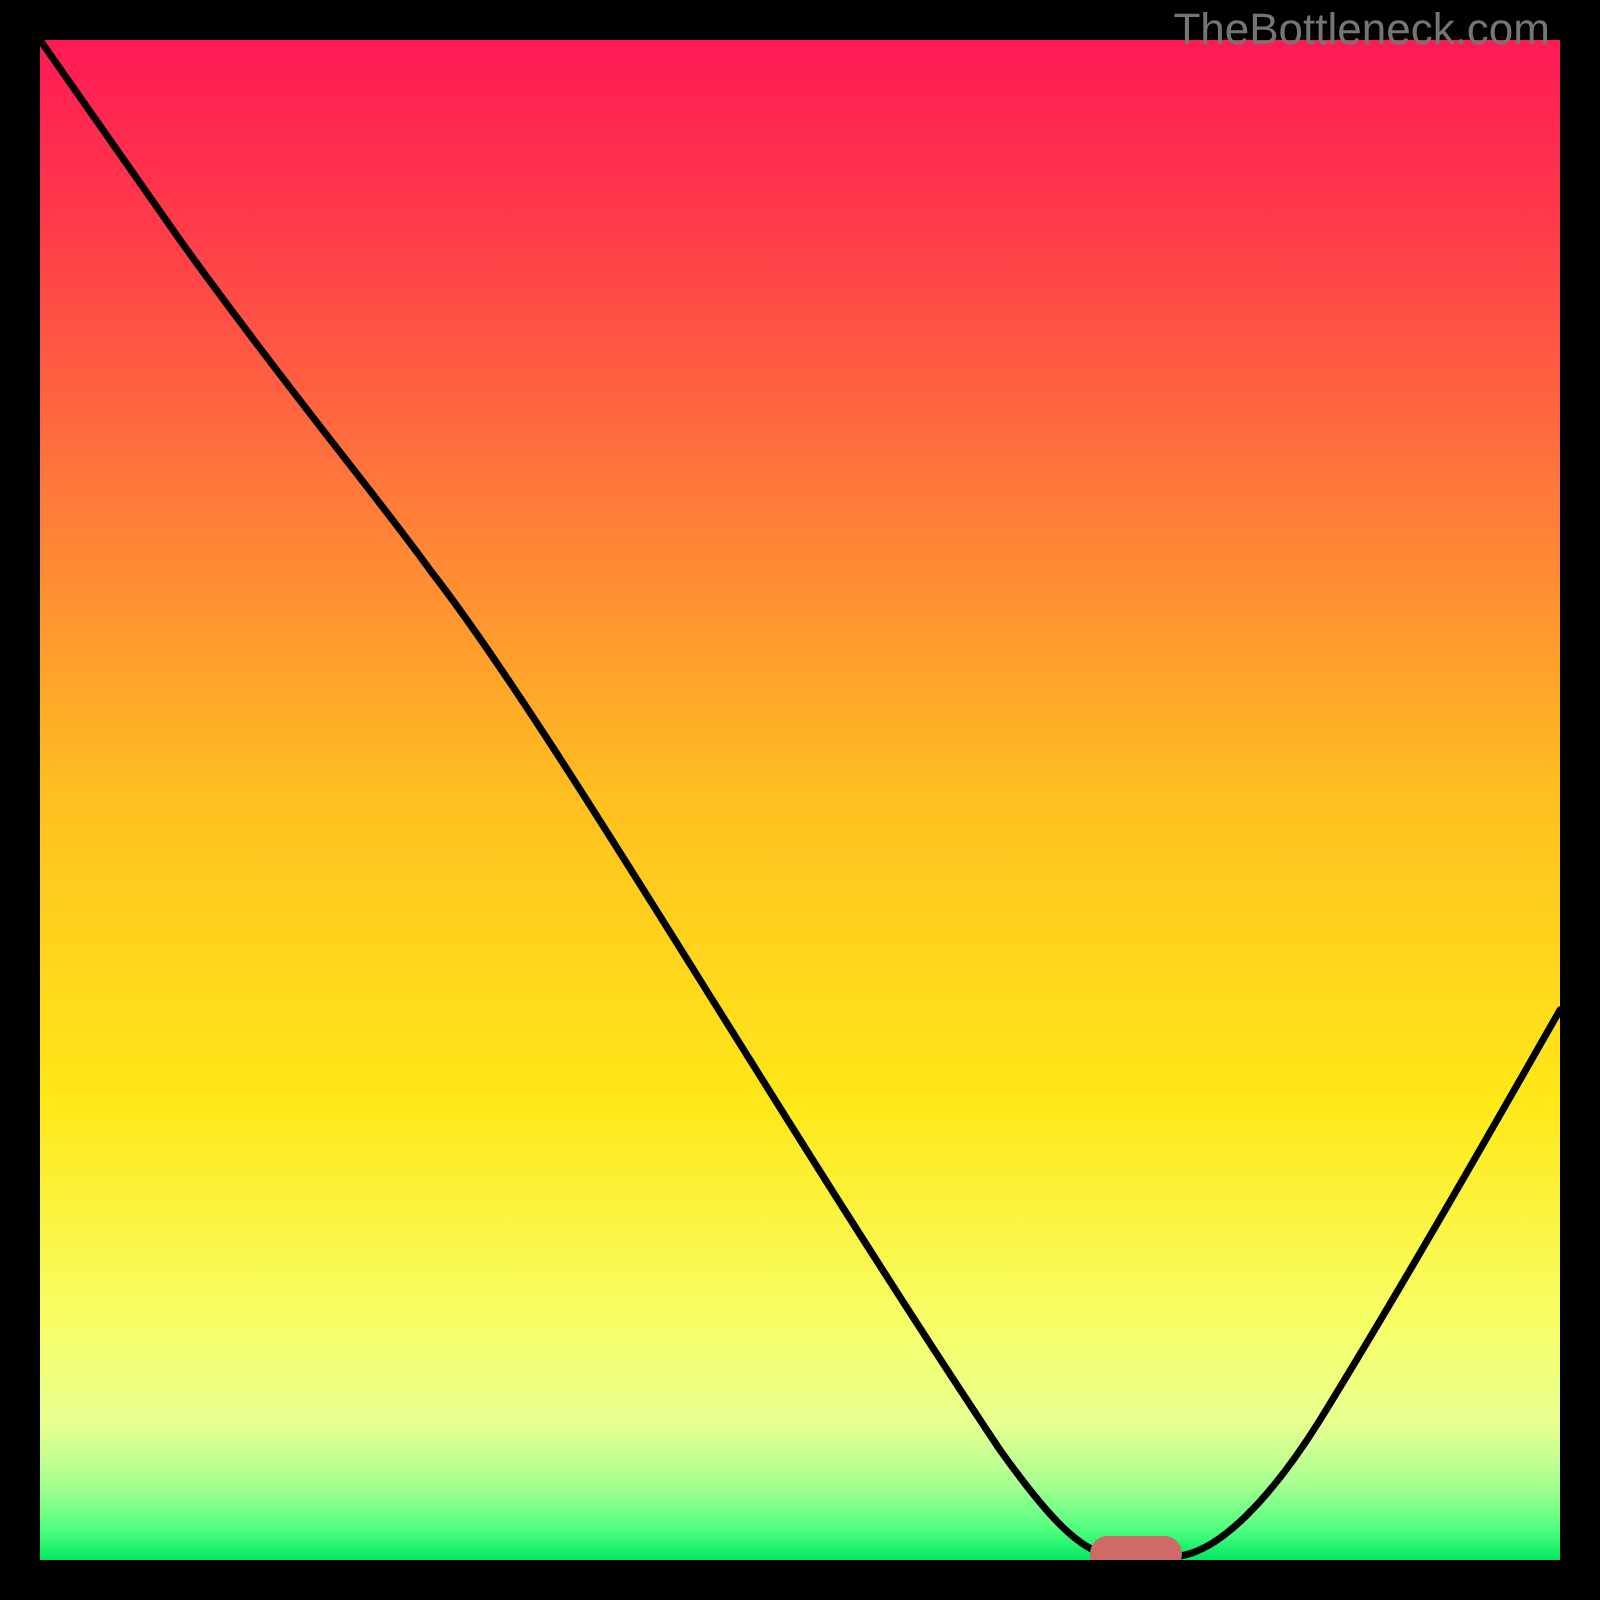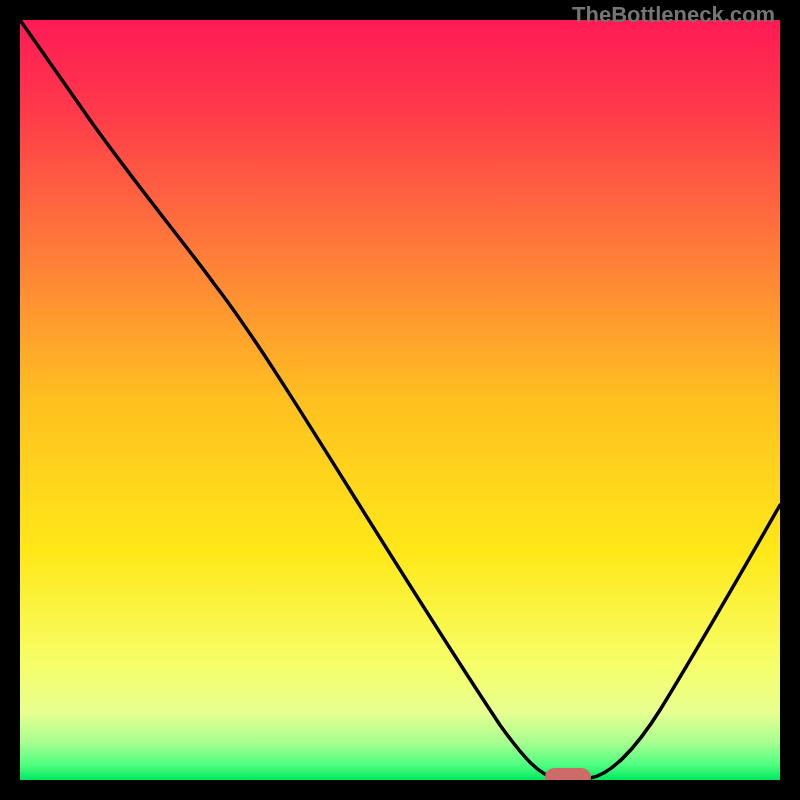--- a/index.html
+++ b/index.html
@@ -25,21 +25,21 @@
     top: 0;
     width: 100%;
     height: 100%;
   }
   .watermark {
     position: absolute;
     top: 2px;
     right: 25px;
     color: #757575;
     font-size: 22px;
-    font-weight: 700;
+    font-weight: 400;
     z-index: 10;
   }
   svg.overlay {
     position: absolute;
     left: 0;
     top: 0;
     width: 100%;
     height: 100%;
     z-index: 5;
   }

